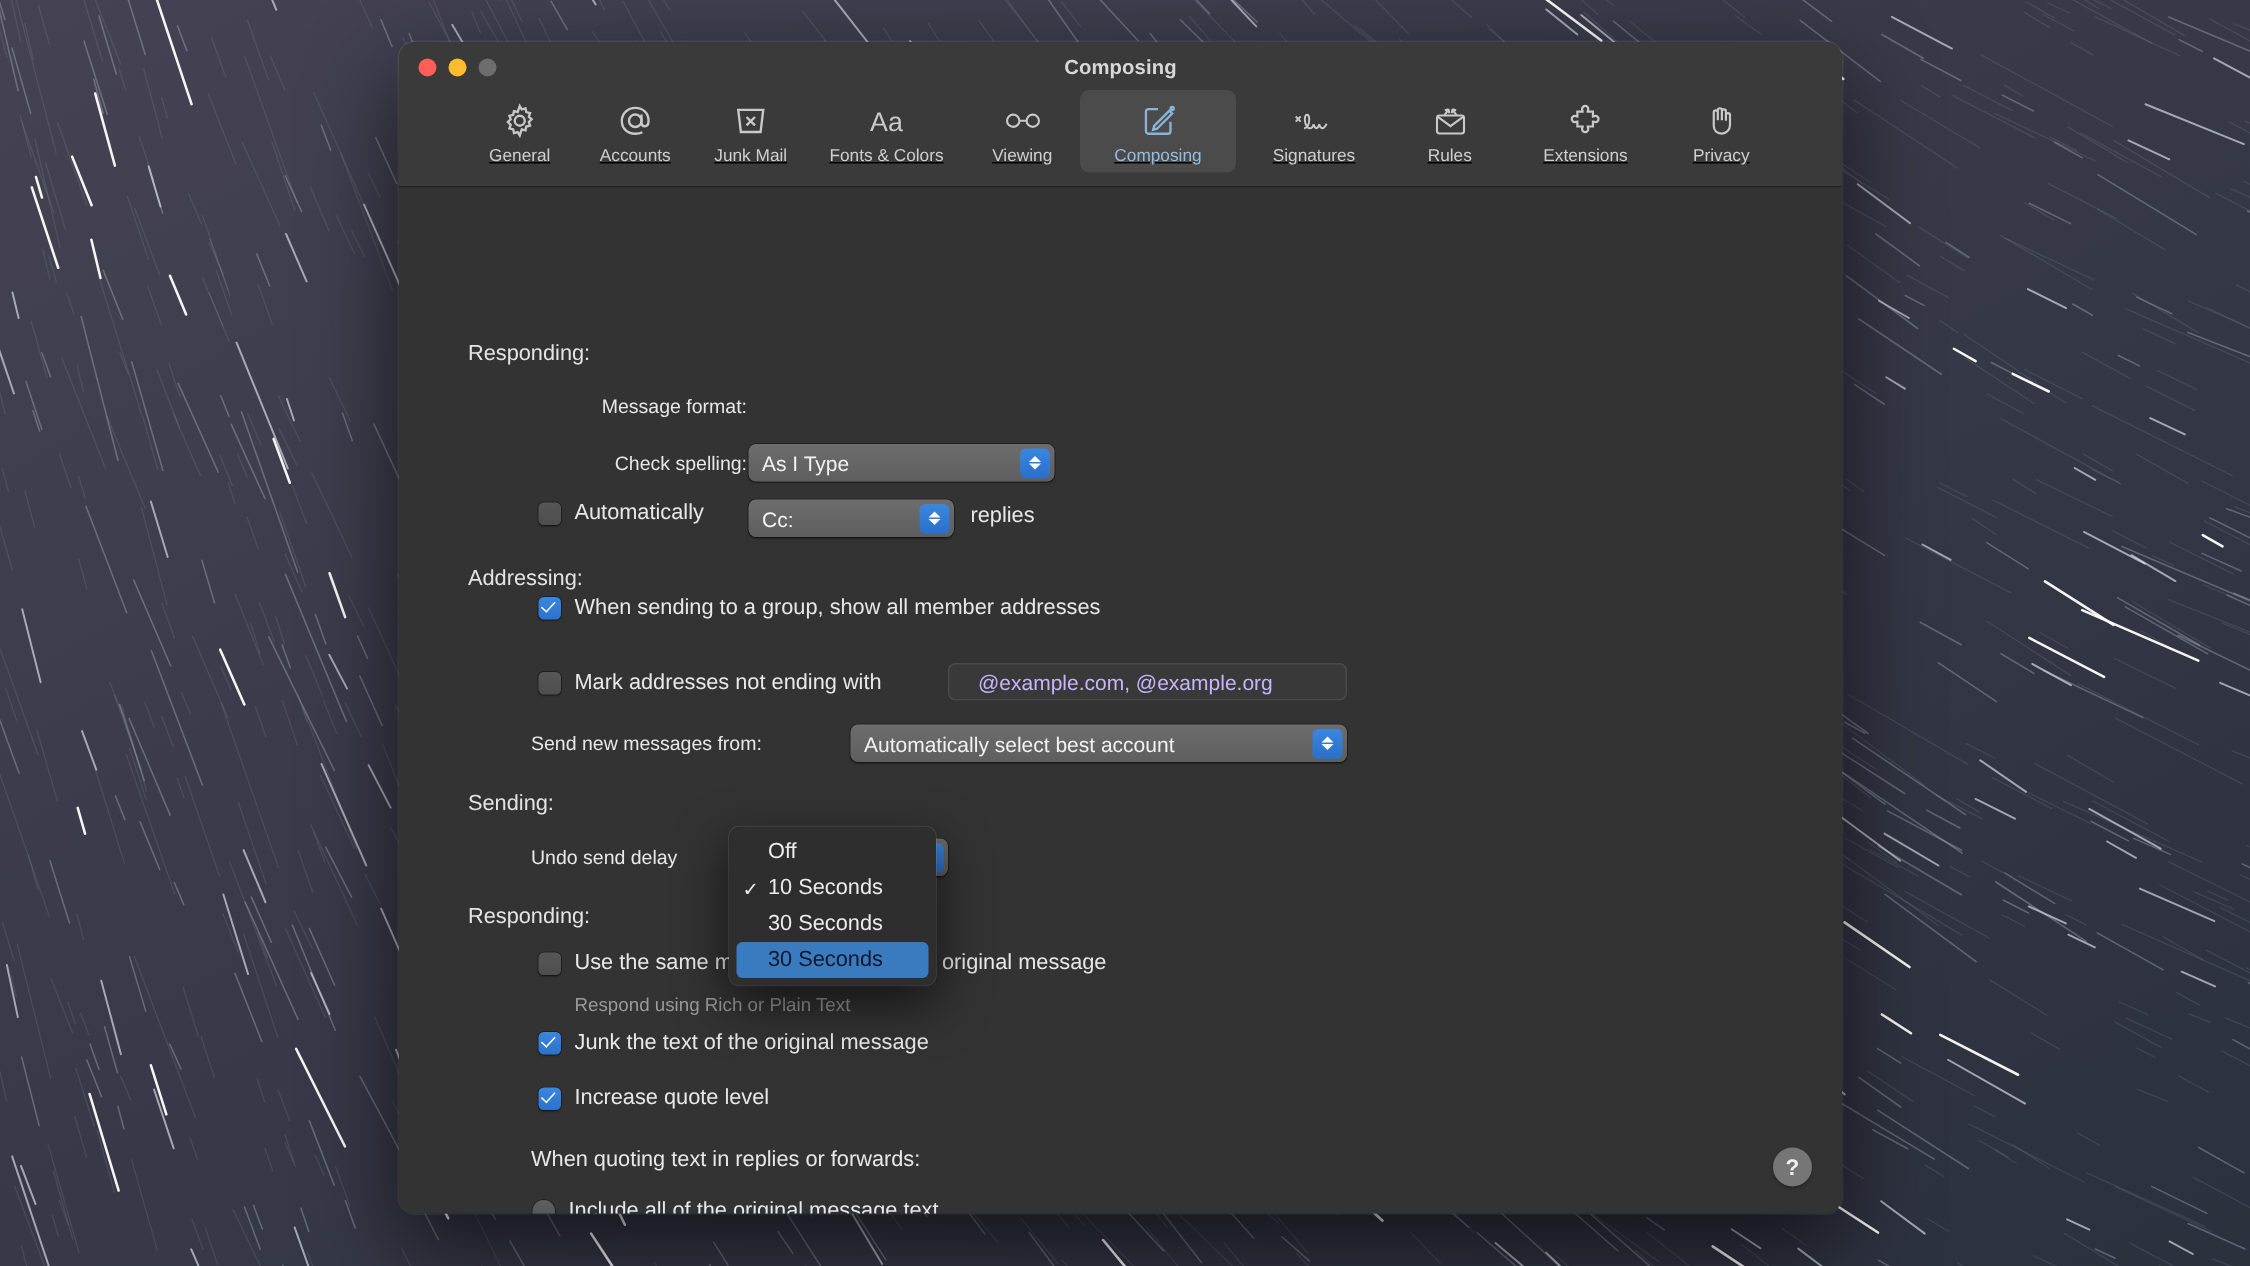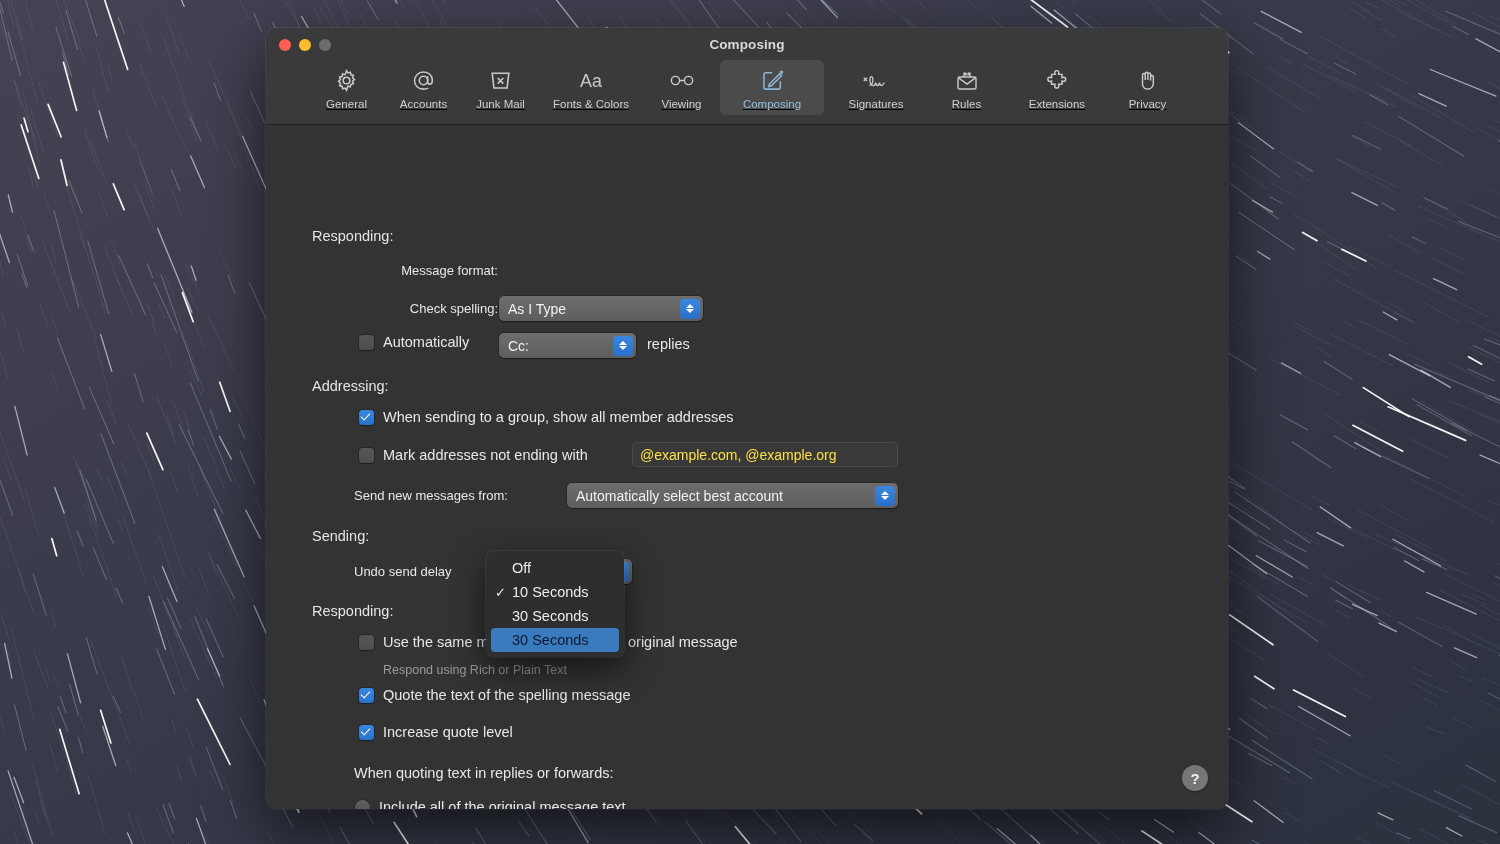--- a/index.html
+++ b/index.html
@@ -167,22 +167,22 @@
   .chev.down { border-top: 4.5px solid #fff; }
 
   
   .textfield {
     height: 25px;
     border-radius: 5px;
     background: #393939;
     box-shadow: inset 0 0 0 1px #4a4a4a;
     display: flex;
     align-items: center;
-    padding: 0 8px;
-    color: #fde047;
+    padding: 0 20px;
+    color: #c4b5fd;
     font-size: 14px;
   }
 
   
   .cb {
     width: 15px; height: 15px;
     border-radius: 3.5px;
     flex: none;
     position: relative;
   }
@@ -1889,21 +1889,21 @@
         </div>
       </div>
       <div class="row" style="left:381px; top:211px;">
         <span class="plain-text">replies</span>
       </div>
 
       <div class="row" style="left:46px; top:253px;">
         <span class="section-label">Addressing:</span>
       </div>
 
-      <div class="row" style="left:93px; top:284px; gap:9px;">
+      <div class="row" style="left:93px; top:272px; gap:9px;">
         <span class="cb on"></span>
         <span class="plain-text">When sending to a group, show all member addresses</span>
       </div>
 
       <div class="row" style="left:93px; top:322px; gap:9px;">
         <span class="cb off"></span>
         <span class="plain-text">Mark addresses not ending with</span>
       </div>
       <div class="row" style="left:366px; top:317px;">
         <div class="textfield" style="width:266px;">
@@ -1948,21 +1948,21 @@
       <div class="row" style="left:93px; top:509px; gap:9px;">
         <span class="cb off"></span>
         <span class="plain-text">Use the same message format as the original message</span>
       </div>
       <div class="row" style="left:117px; top:538px;">
         <span class="sub-text">Respond using Rich or Plain Text</span>
       </div>
 
       <div class="row" style="left:93px; top:562px; gap:9px;">
         <span class="cb on"></span>
-        <span class="plain-text">Quote the text of the spelling message</span>
+        <span class="plain-text">Junk the text of the original message</span>
       </div>
 
       <div class="row" style="left:93px; top:599px; gap:9px;">
         <span class="cb on"></span>
         <span class="plain-text">Increase quote level</span>
       </div>
 
       <div class="row" style="left:88px; top:640px;">
         <span class="plain-text">When quoting text in replies or forwards:</span>
       </div>

